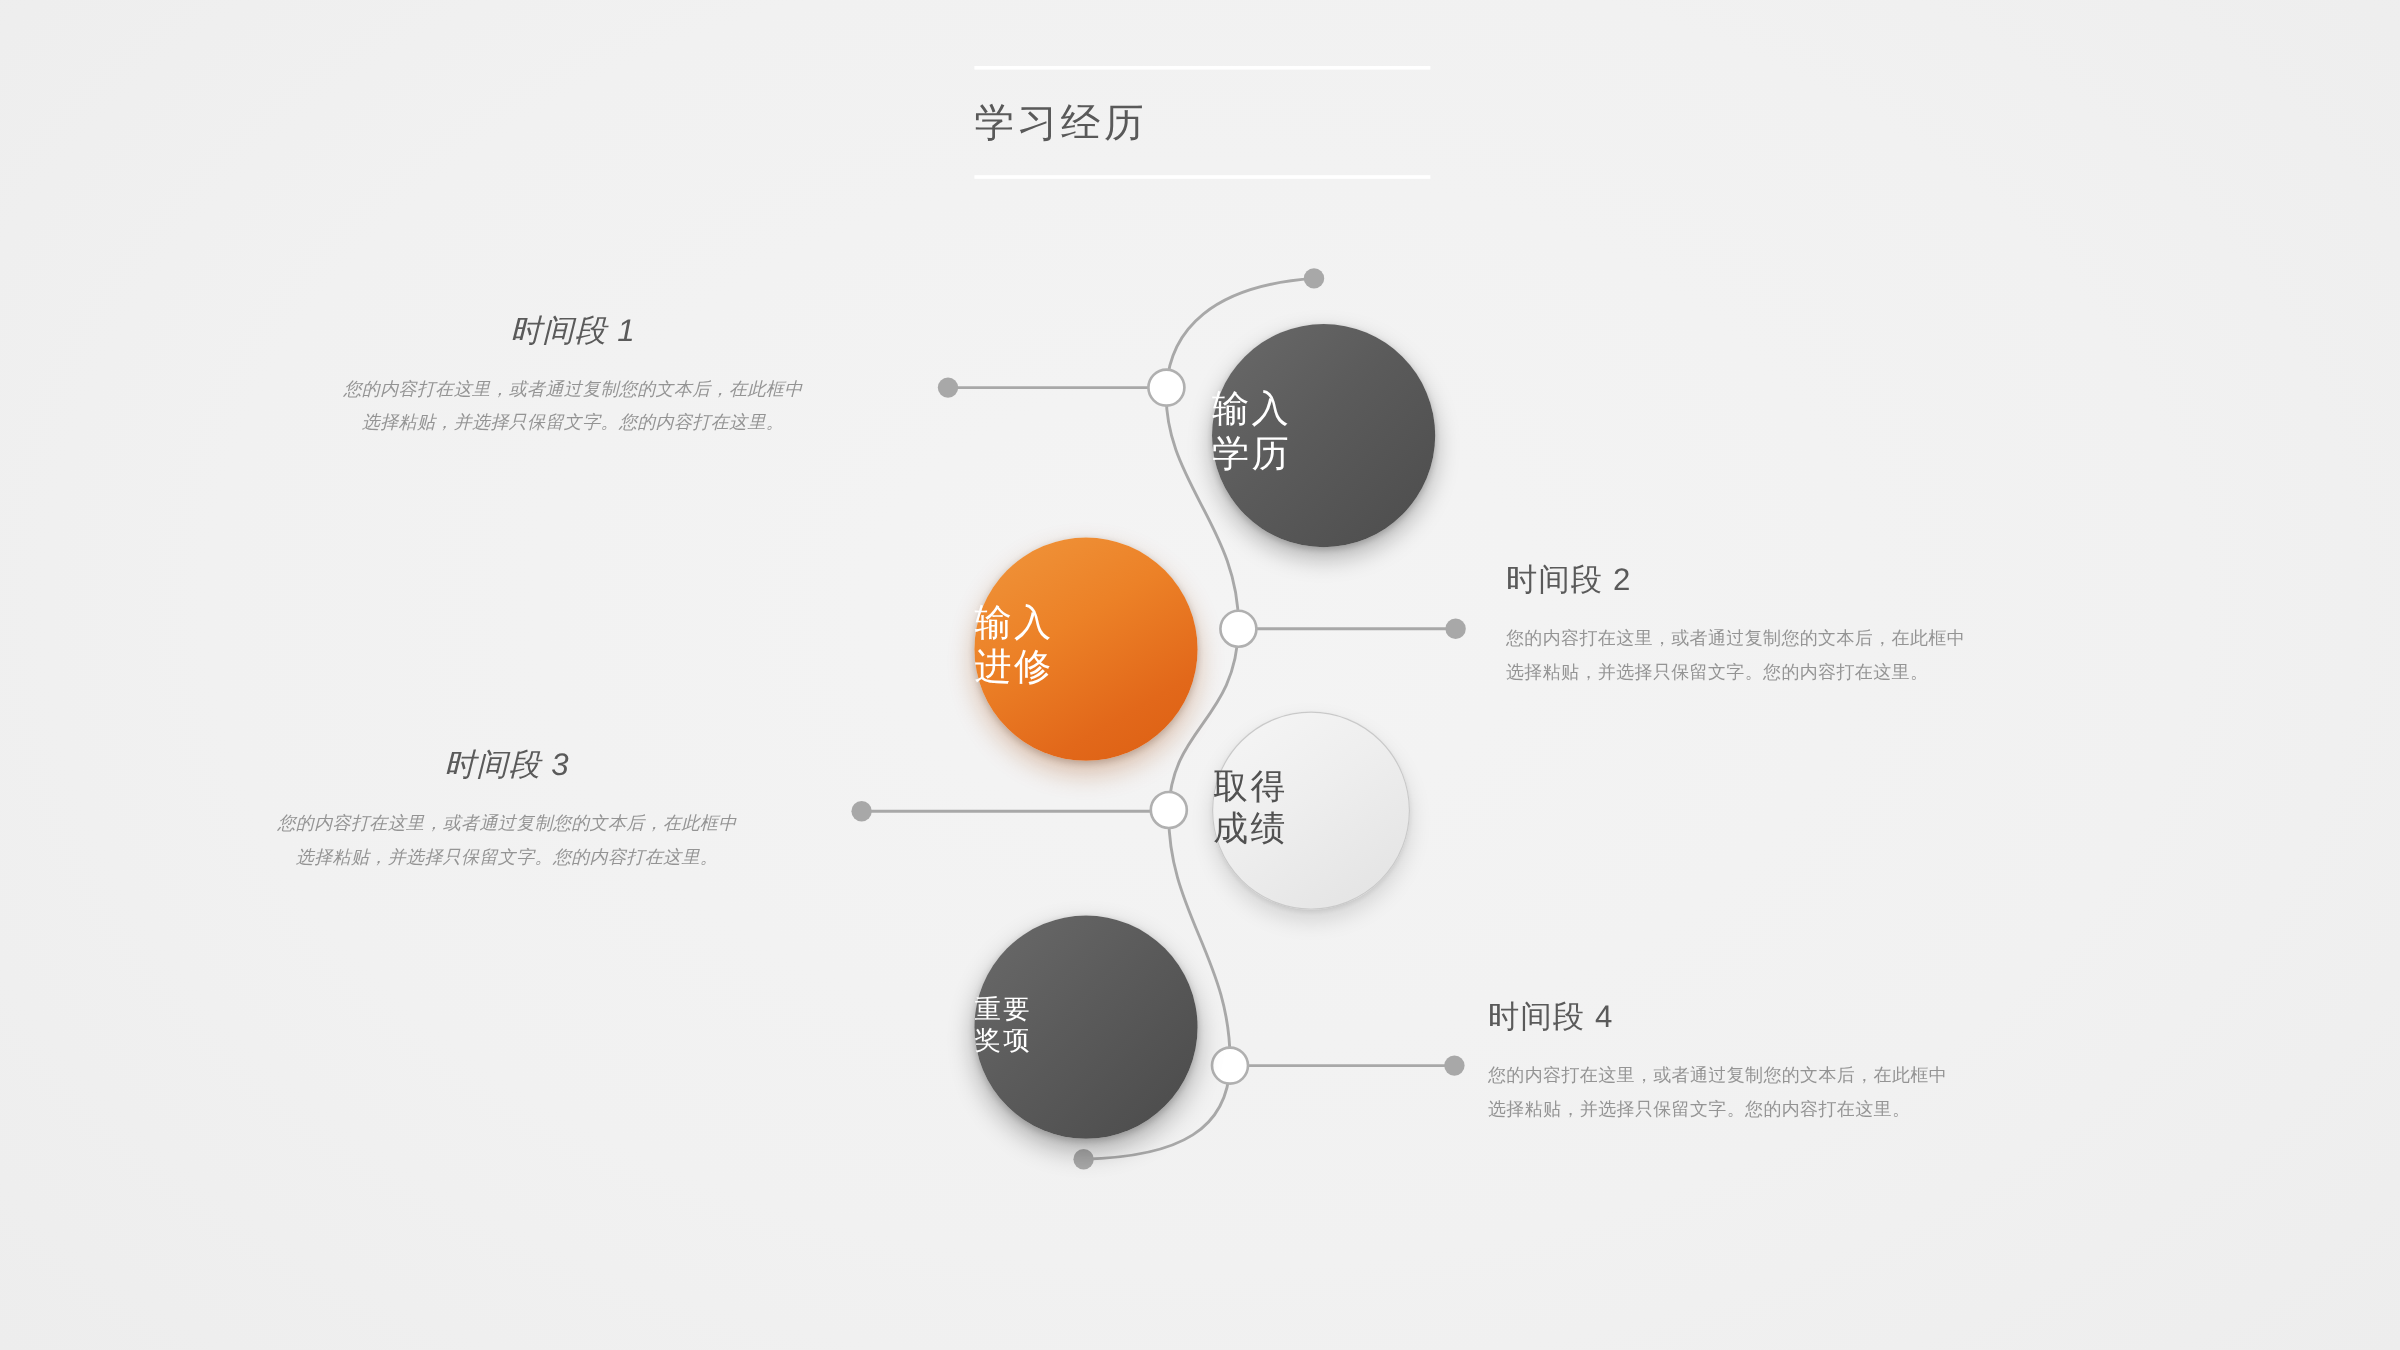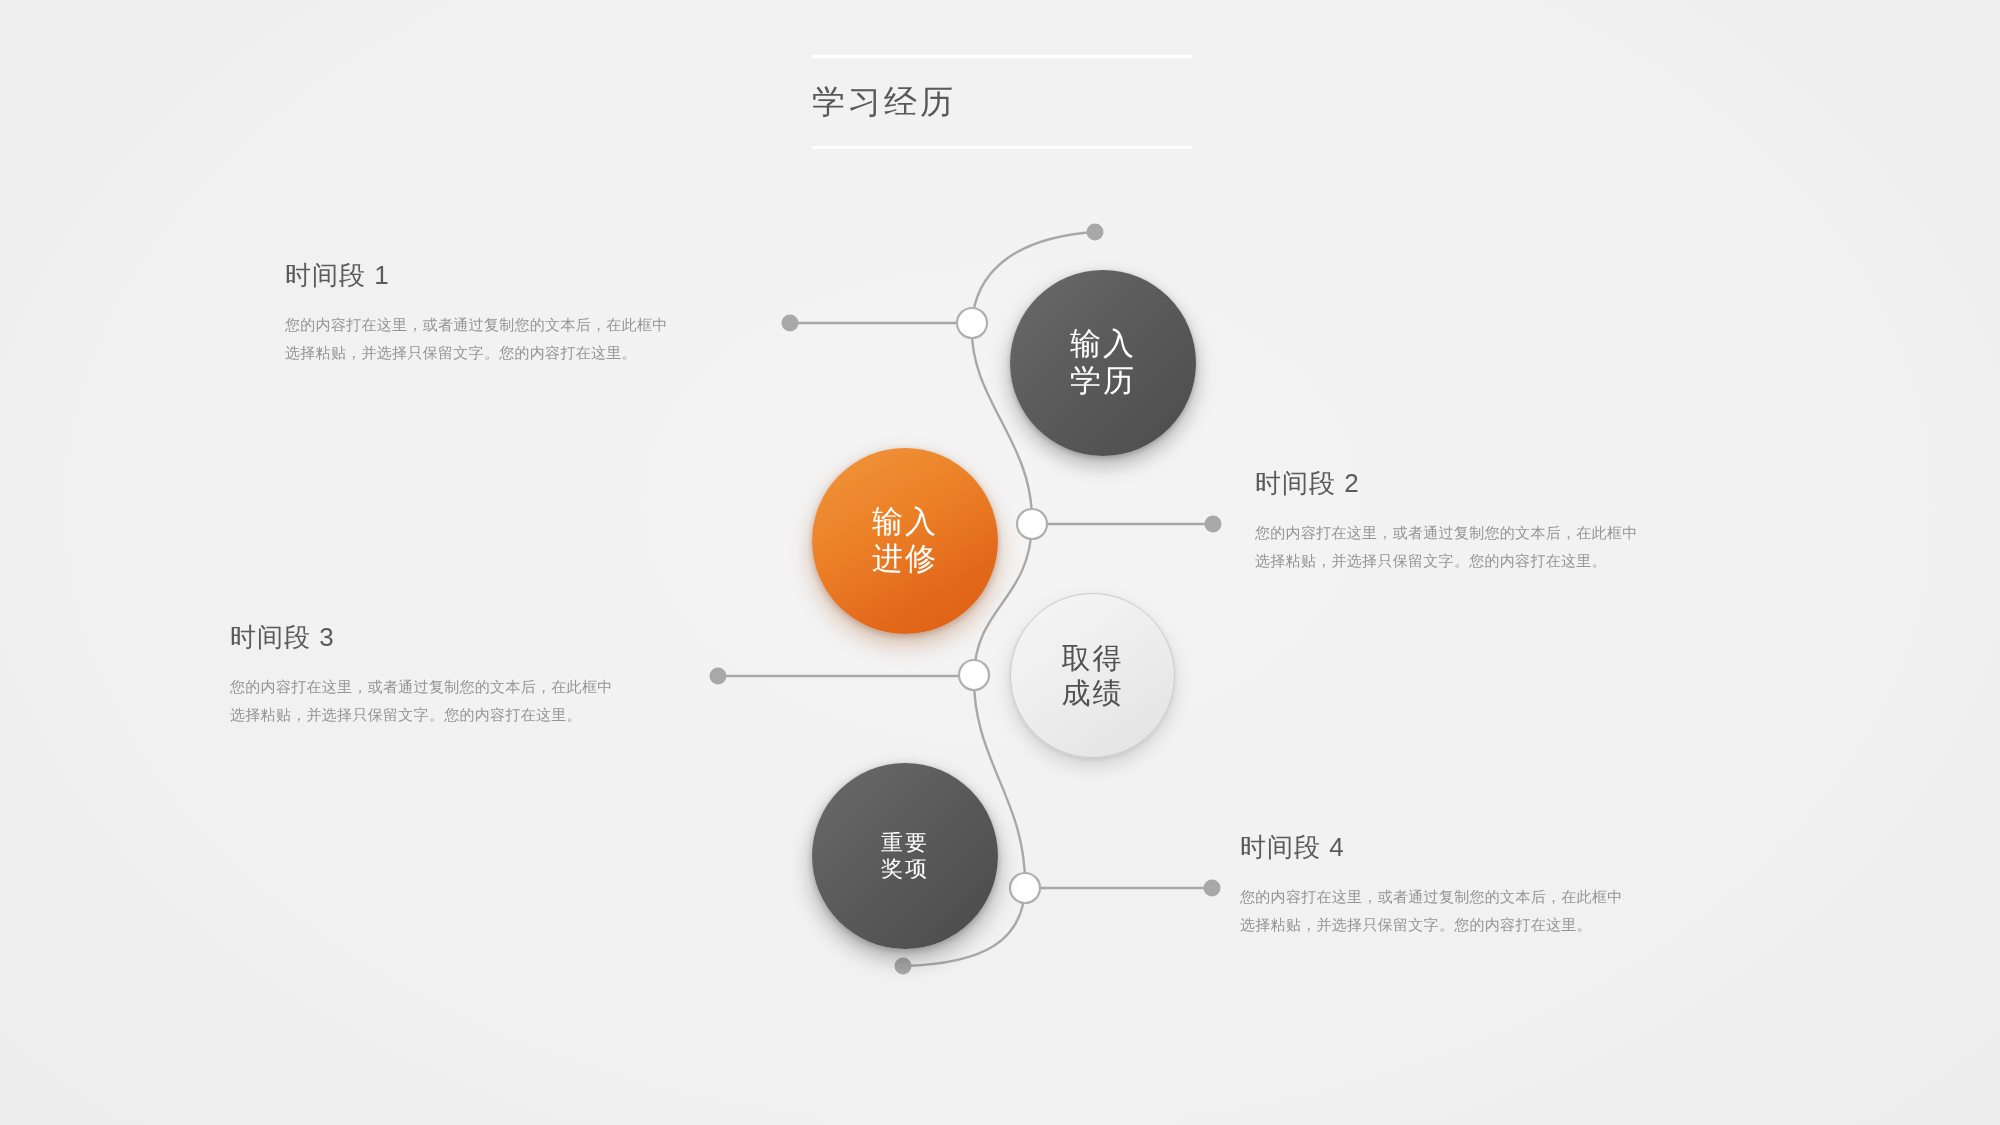--- a/index.html
+++ b/index.html
@@ -44,25 +44,26 @@
     width:2000px; height:1125px;
     pointer-events:none;
   }
 
   
   .node-circle {
     position:absolute;
     border-radius:50%;
     display:flex;
     align-items:center;
-    justify-content:center;
+    justify-content:flex-start;
     text-align:center;
     line-height:1.18;
     letter-spacing:2px;
     user-select:none;
+    font-family:Liberation Mono, monospace;
   }
   .node-circle .circle-label { display:block; }
 
   #circle-edu {
     left:1010px; top:270px;
     width:186px; height:186px;
     background:linear-gradient(135deg,#6a6a6a 0%,#5b5b5b 45%,#4c4c4c 100%);
     color:#ffffff;
     font-size:31px;
     box-shadow:0 9px 20px rgba(0,0,0,0.28), 0 2px 5px rgba(0,0,0,0.18);
@@ -102,21 +103,21 @@
     margin-bottom:18px;
     font-weight:400;
     white-space:nowrap;
   }
   .block-body {
     font-size:15px;
     color:#949494;
     line-height:1.85;
     letter-spacing:0.3px;
   }
-  .align-right { text-align:left; }
+  .align-right { text-align:center;font-style:italic; }
   .align-left  { text-align:left; }
 
   #block-1 { left:285px; top:258px; }
   #block-2 { left:1255px; top:466px; }
   #block-3 { left:230px; top:620px; }
   #block-4 { left:1240px; top:830px; }
 </style>
 </head>
 <body>
 

